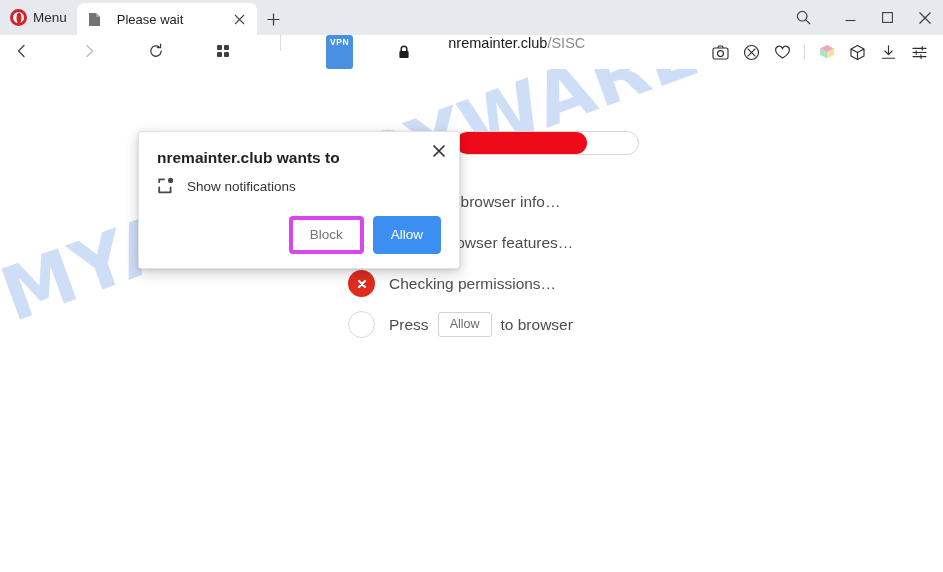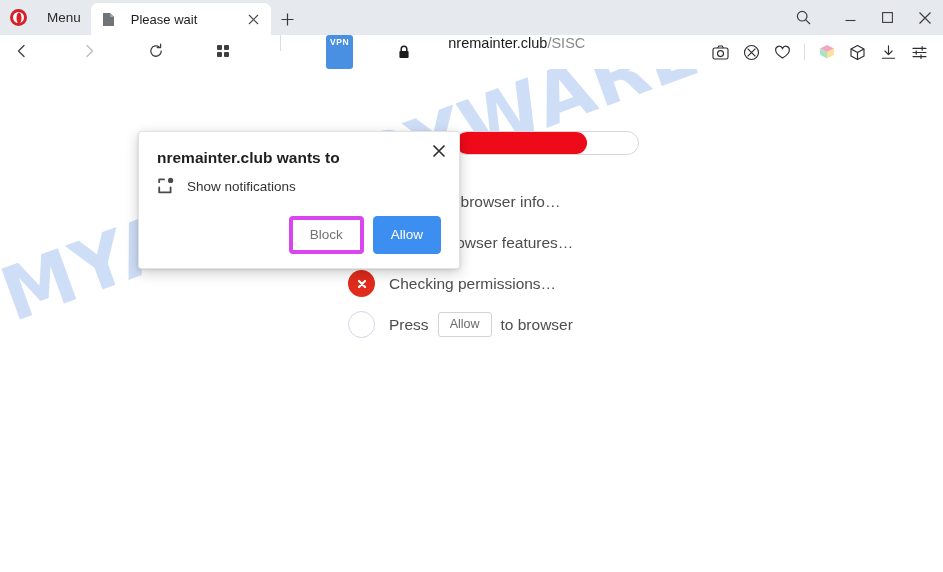--- a/index.html
+++ b/index.html
@@ -27,21 +27,21 @@
     background: #e6eaef;
     display: flex;
     align-items: flex-end;
   }
 
   .menu-btn {
     display: flex;
     align-items: center;
     height: 35px;
     padding: 0 10px 0 10px;
-    gap: 20px;
+    gap: 6px;
     cursor: default;
   }
   .opera-logo {
     width: 17px; height: 17px;
     border-radius: 50%;
     border: 3.2px solid #d6212b;
     background: #ffffff;
     position: relative;
   }
   .opera-logo::after {

